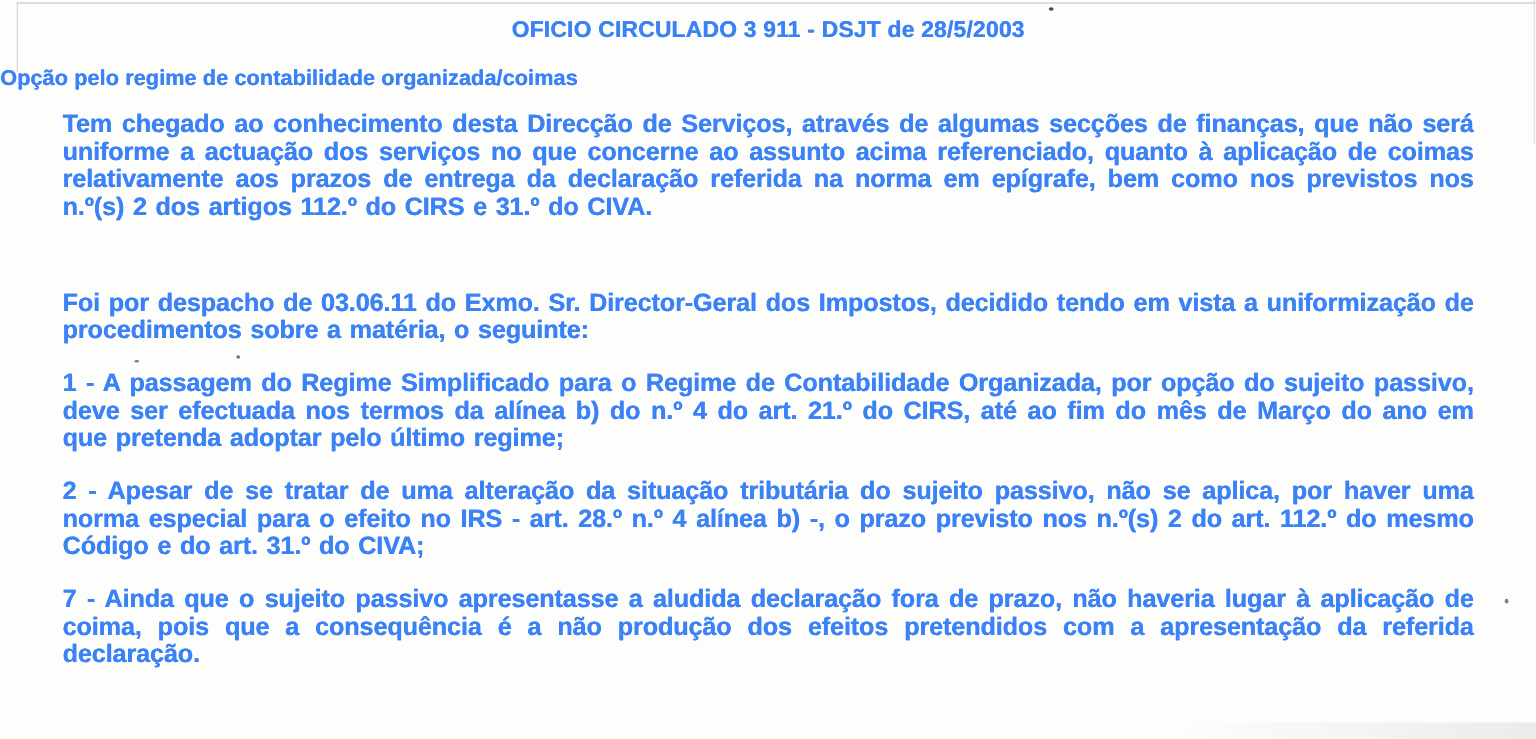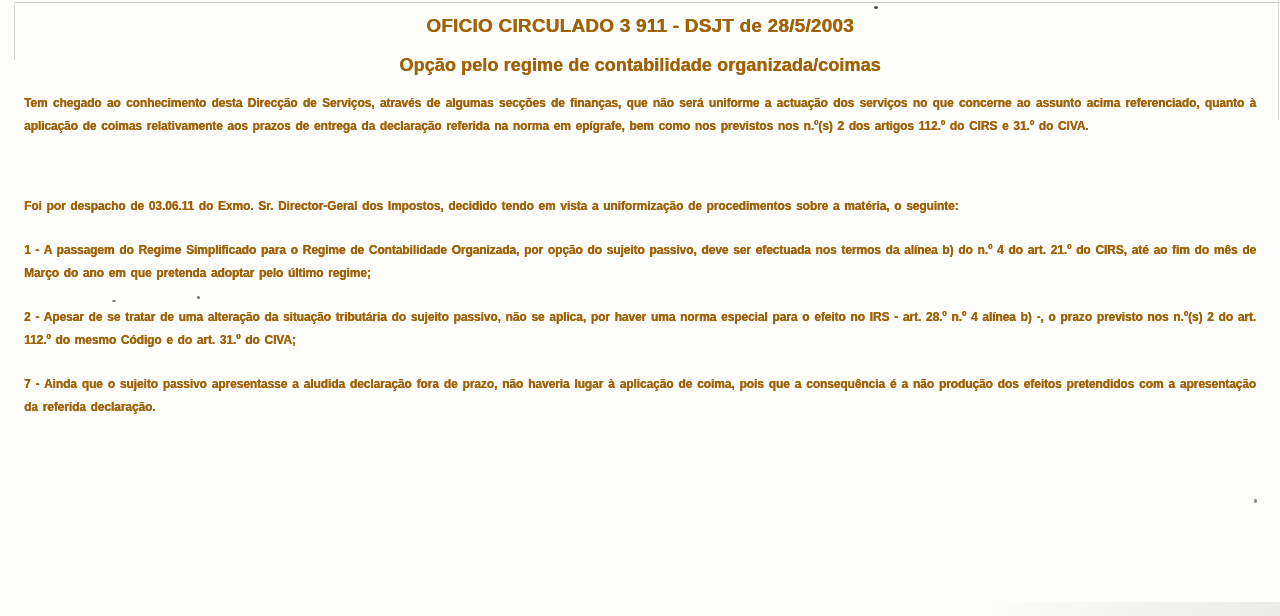--- a/index.html
+++ b/index.html
@@ -10,41 +10,41 @@
     background: #ffffff;
     overflow: hidden;
   }
   .page {
     position: relative;
     width: 1280px;
     height: 616px;
     background: #fdfdfc;
     font-family: "Liberation Sans", sans-serif;
     font-weight: bold;
-    color: #a16207;
+    color: #3b82f6;
   }
   .title {
     margin: 0;
     padding-top: 15px;
     text-align: center;
     font-size: 19px;
     letter-spacing: 0.2px;
     text-shadow: 0.4px 0 0 currentColor;
   }
   .subtitle {
     margin: 18px 0 0 0;
-    text-align: center;
+    text-align: left;
     font-size: 18px;
     letter-spacing: 0.1px;
     text-shadow: 0.4px 0 0 currentColor;
   }
   .para {
-    margin: 0 24px;
+    margin: 0 52px;
     text-align: justify;
-    font-size: 12px;
+    font-size: 21px;
     line-height: 23px;
     letter-spacing: -0.1px;
     word-spacing: 1.5px;
     text-shadow: 0.35px 0 0 currentColor;
   }
   .para-intro    { margin-top: 16px; }
   .para-decision { margin-top: 57px; }
   .para-item     { margin-top: 21px; }
 
   

